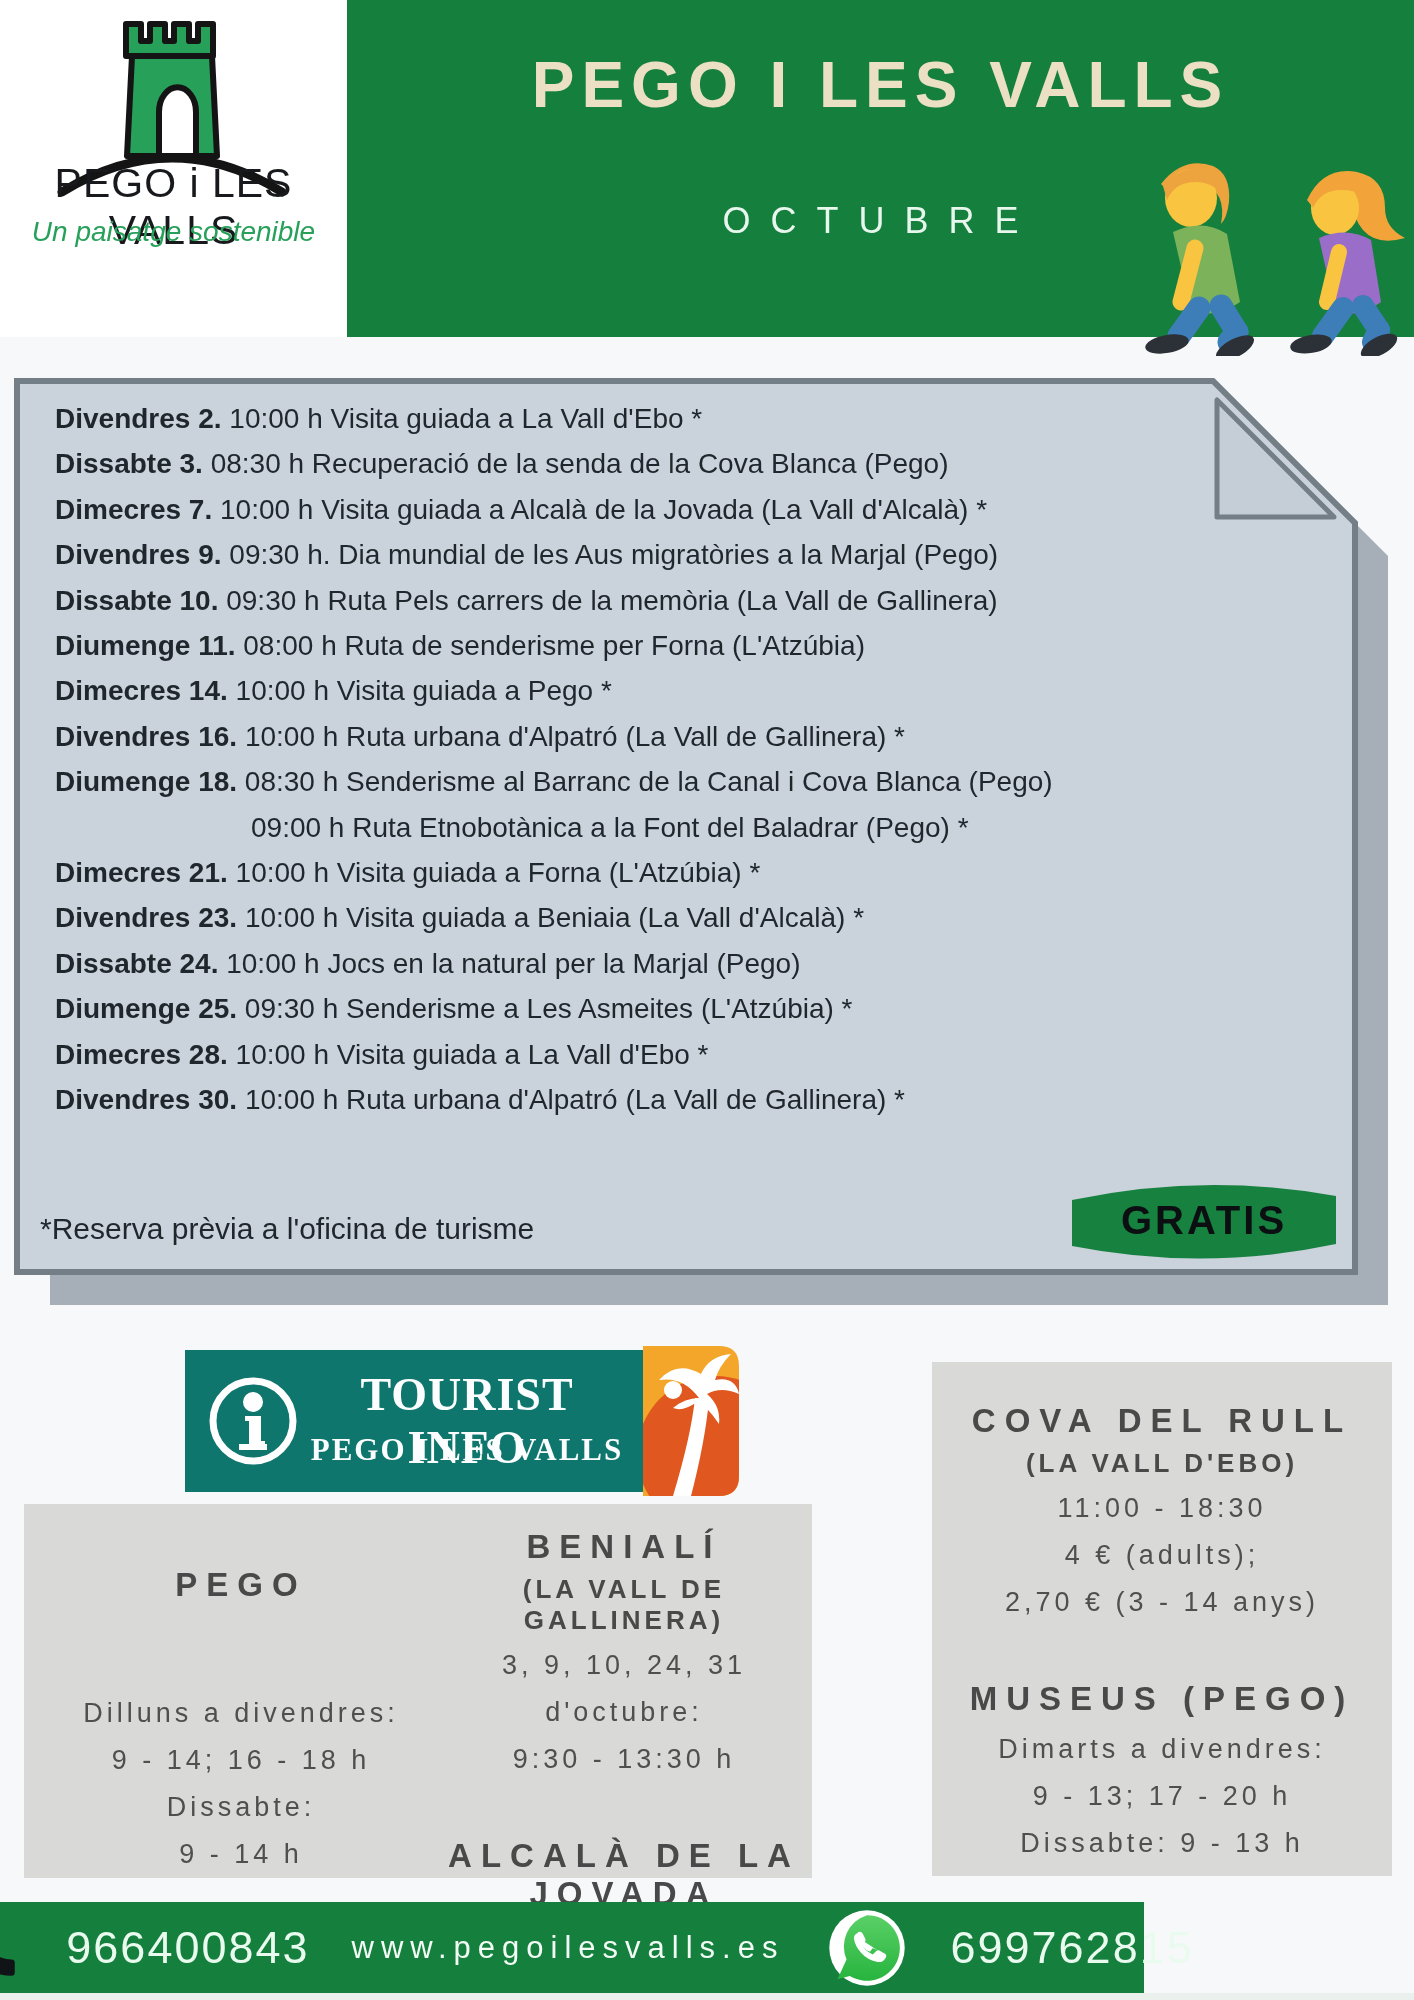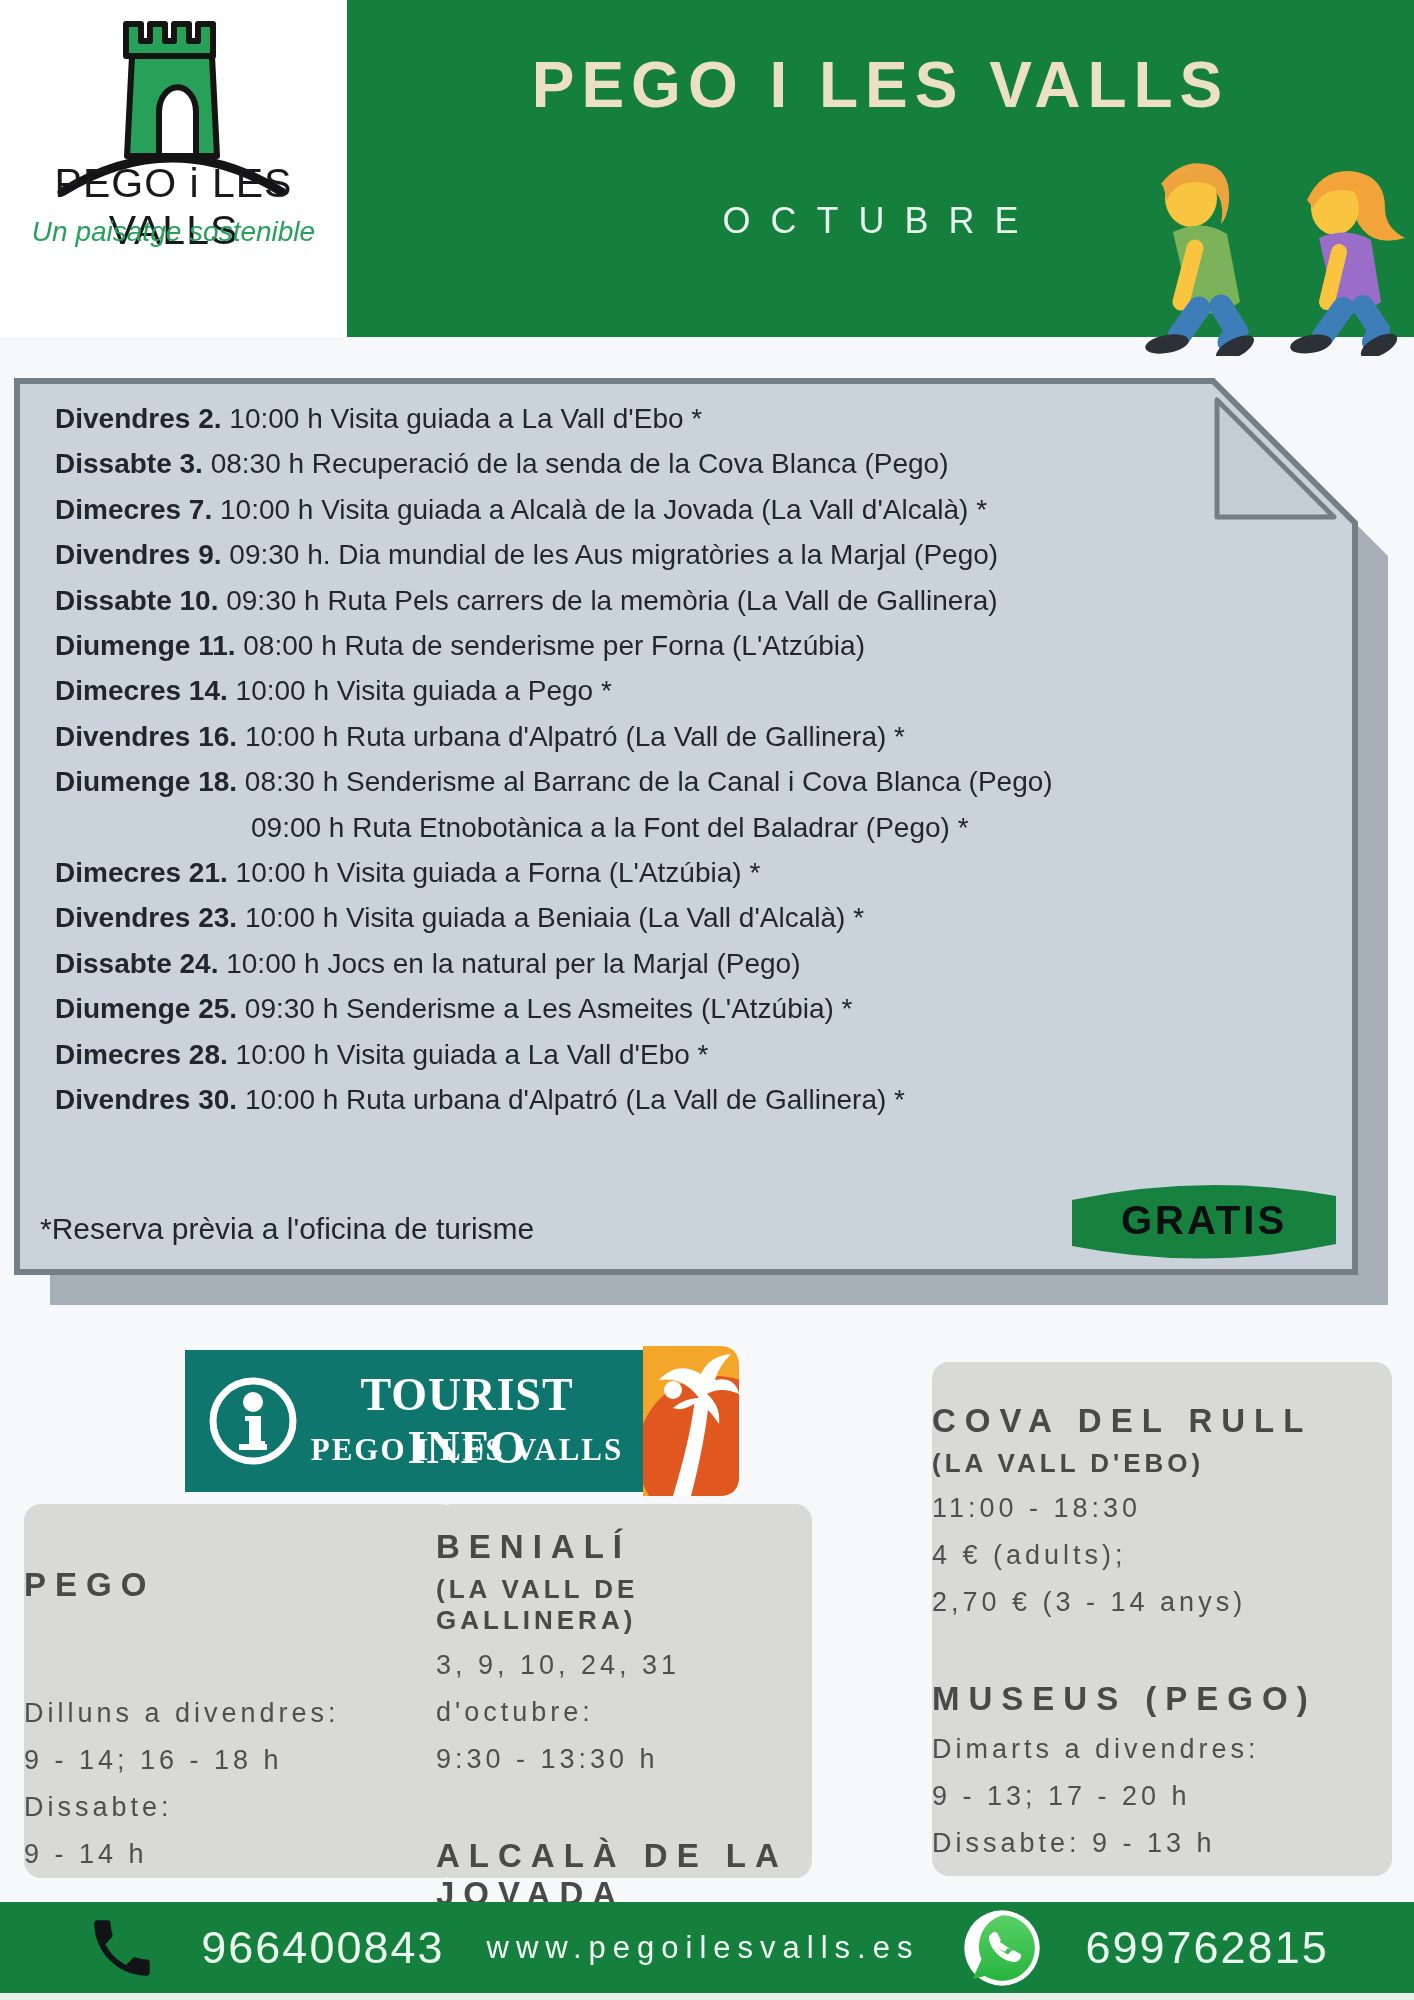--- a/index.html
+++ b/index.html
@@ -37,32 +37,32 @@
   .tourist{position:absolute;left:185px;top:1350px;width:550px;height:142px;}
   .tourist-blue{position:absolute;left:0;top:0;width:458px;height:142px;background:#0f766e;}
   .t-info-icon{position:absolute;left:22px;top:22px;}
   .t-line1{position:absolute;left:112px;top:18px;width:340px;text-align:center;
     font-family:"Liberation Serif","DejaVu Serif",serif;font-weight:700;font-size:46px;color:#fbfdfe;letter-spacing:1px;}
   .t-line2{position:absolute;left:112px;top:82px;width:340px;text-align:center;
     font-family:"Liberation Serif","DejaVu Serif",serif;font-weight:700;font-size:31px;color:#fbfdfe;letter-spacing:2px;}
   .tourist-palm{position:absolute;left:458px;top:-4px;width:96px;height:150px;}
 
   
-  .box{position:absolute;background:#d9d9d7;box-sizing:border-box;color:#4f4f4f;border-radius:17px;}
+  .box{position:absolute;background:#d9d9d7;box-sizing:border-box;text-align:center;color:#4f4f4f;}
   .box--pego{left:24px;top:1504px;width:434px;height:374px;padding-top:62px;}
   .box--beniali{left:436px;top:1504px;width:376px;height:374px;padding-top:24px;}
   .box--cova{left:932px;top:1362px;width:460px;height:514px;padding-top:40px;}
   .bt{margin:0 0 8px 0;font-size:33px;font-weight:700;letter-spacing:9px;color:#494949;}
   .box--pego .bt{margin-bottom:86px;}
   .bs{font-size:26px;font-weight:700;letter-spacing:4px;color:#494949;margin-bottom:6px;}
   .bl{font-size:27px;letter-spacing:4px;line-height:47px;}
   .section + .section{margin-top:54px;}
 
   
-  .footer{position:absolute;left:0;top:1902px;width:1414px;height:91px;background:#157f3d;
+  .footer{position:absolute;left:0;top:1902px;width:1144px;height:91px;background:#157f3d;
     display:flex;align-items:center;justify-content:center;gap:42px;}
   .f-num{font-size:45px;color:#e9fbef;letter-spacing:2px;font-weight:400;}
   .f-url{font-size:31px;color:#f2fdf6;letter-spacing:7px;}
   .footer .icon{flex:0 0 auto;display:flex;align-items:center;}
   .bottom-strip{position:absolute;left:0;top:1993px;width:1414px;height:7px;background:#eaf1ec;}
 </style>
 </head>
 <body>
 
 <div class="page">

